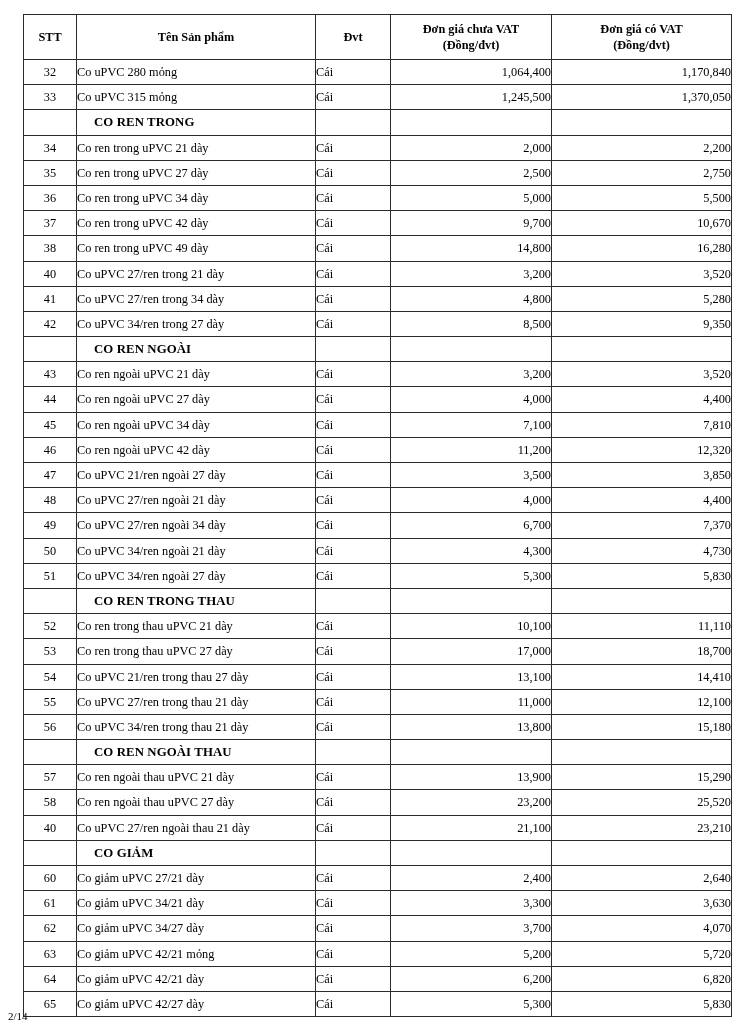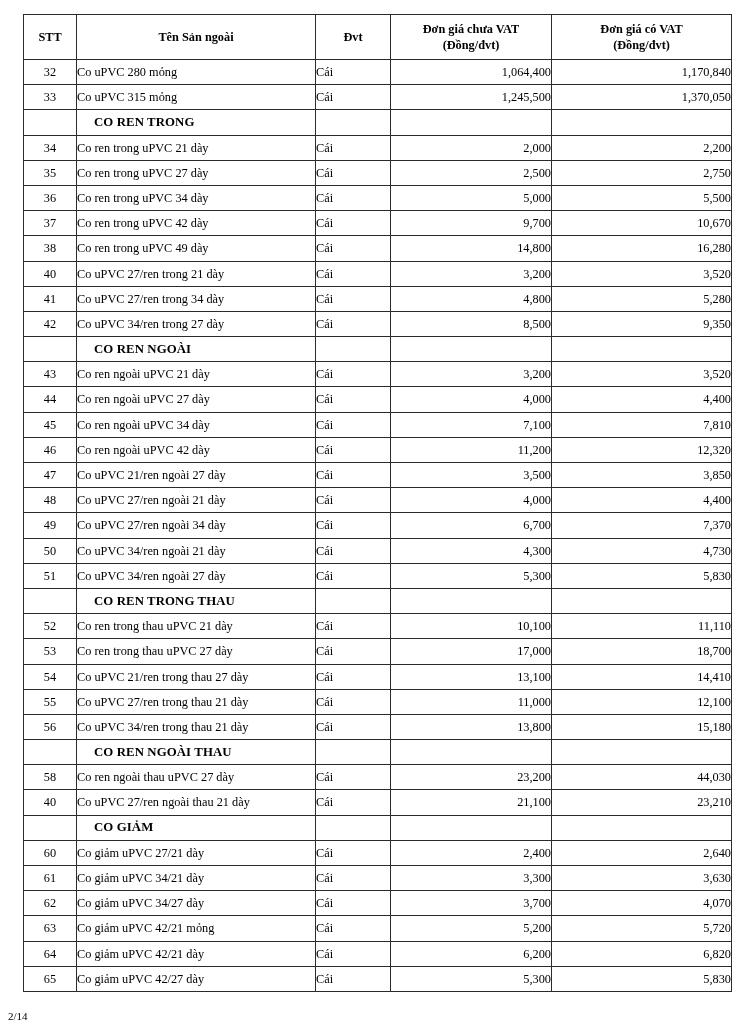--- a/index.html
+++ b/index.html
@@ -106,21 +106,21 @@
       <colgroup>
         <col class="c-stt">
         <col class="c-name">
         <col class="c-dvt">
         <col class="c-novat">
         <col class="c-vat">
       </colgroup>
       <thead>
         <tr>
           <th>STT</th>
-          <th>Tên Sản ngoài</th>
+          <th>Tên Sản phẩm</th>
           <th>Đvt</th>
           <th>
             <span>Đơn giá chưa VAT</span>
             <span class="l2">(Đồng/đvt)</span>
           </th>
           <th>
             <span>Đơn giá có VAT</span>
             <span class="l2">(Đồng/đvt)</span>
           </th>
         </tr>
@@ -316,25 +316,32 @@
             <td class="price">15,180</td>
           </tr>
           <tr class="section-row">
             <td class="stt"></td>
             <td class="name">CO REN NGOÀI THAU</td>
             <td class="dvt"></td>
             <td class="price"></td>
             <td class="price"></td>
           </tr>
           <tr class="data-row">
+            <td class="stt">57</td>
+            <td class="name">Co ren ngoài thau uPVC 21 dày</td>
+            <td class="dvt">Cái</td>
+            <td class="price">13,900</td>
+            <td class="price">15,290</td>
+          </tr>
+          <tr class="data-row">
             <td class="stt">58</td>
             <td class="name">Co ren ngoài thau uPVC 27 dày</td>
             <td class="dvt">Cái</td>
             <td class="price">23,200</td>
-            <td class="price">44,030</td>
+            <td class="price">25,520</td>
           </tr>
           <tr class="data-row">
             <td class="stt">40</td>
             <td class="name">Co uPVC 27/ren ngoài thau 21 dày</td>
             <td class="dvt">Cái</td>
             <td class="price">21,100</td>
             <td class="price">23,210</td>
           </tr>
           <tr class="section-row">
             <td class="stt"></td>

